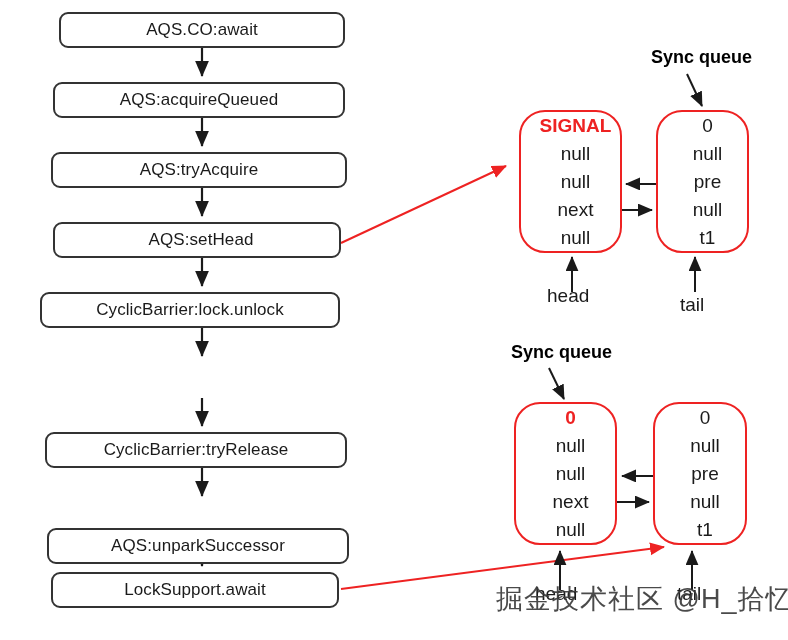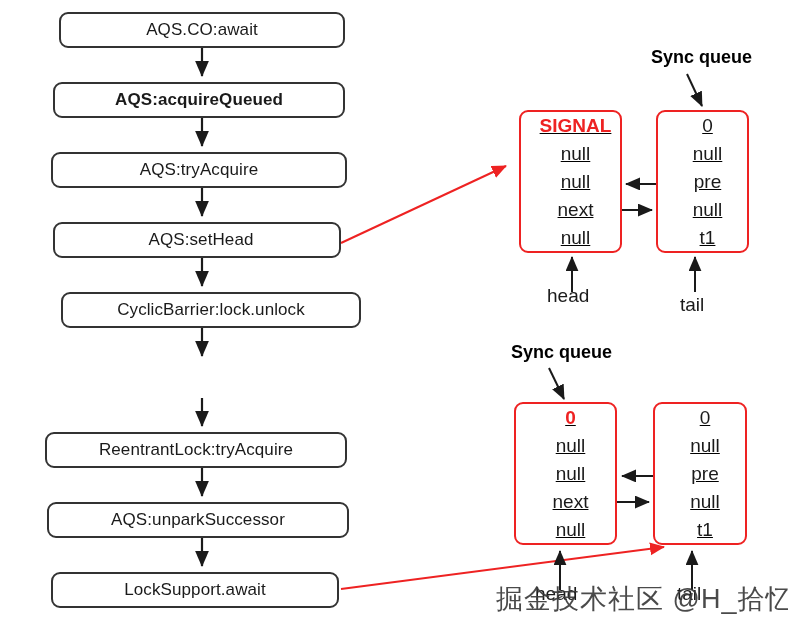--- a/index.html
+++ b/index.html
@@ -39,28 +39,27 @@
     color: #1a1a1a;
     font-size: 17px;
     letter-spacing: 0.1px;
     white-space: nowrap;
   }
   
   .node-box {
     position: absolute;
     box-sizing: border-box;
     border: 2px solid #ee2222;
-    border-radius: 9px;
+    border-radius: 26px;
     background: #ffffff;
     display: flex;
     flex-direction: column;
     align-items: center;
     justify-content: center;
     padding-left: 10px;
-    text-decoration: underline;
   }
   .node-box .cell {
     font-size: 19px;
     line-height: 28px;
     color: #1a1a1a;
     text-align: center;
   }
   .node-box .cell.hl {
     color: #ee2222;
     font-weight: 600;
@@ -143,32 +142,32 @@
     </g>
 
     <g stroke="#1a1a1a" stroke-width="2" fill="none">
       <line x1="634" y1="476" x2="603" y2="476" marker-end="url(#ah-black)"></line>
       <line x1="598" y1="502" x2="630" y2="502" marker-end="url(#ah-black)"></line>
     </g>
   </svg>
 
   <div class="flow-box" style="left:40px;  top:12px;  width:286px; height:36px;">AQS.CO:await</div>
 
-  <div class="flow-box" style="left:34px;  top:82px;  width:292px; height:36px;font-weight:bold;">AQS:acquireQueued</div>
+  <div class="flow-box" style="left:34px;  top:82px;  width:292px; height:36px;">AQS:acquireQueued</div>
 
   <div class="flow-box" style="left:32px;  top:152px; width:296px; height:36px;">AQS:tryAcquire</div>
 
   <div class="flow-box" style="left:34px;  top:222px; width:288px; height:36px;padding-left:8px;">AQS:setHead</div>
 
-  <div class="flow-box" style="left:42px;  top:292px; width:300px; height:36px;">CyclicBarrier:lock.unlock</div>
-
-
-  <div class="flow-box" style="left:26px;  top:432px; width:302px; height:36px;">ReentrantLock:tryAcquire</div>
-
-  <div class="flow-box" style="left:28px;  top:502px; width:302px; height:36px;">AQS:unparkSuccessor</div>
+  <div class="flow-box" style="left:21px;  top:292px; width:300px; height:36px;">CyclicBarrier:lock.unlock</div>
+
+
+  <div class="flow-box" style="left:26px;  top:432px; width:302px; height:36px;">CyclicBarrier:tryRelease</div>
+
+  <div class="flow-box" style="left:28px;  top:528px; width:302px; height:36px;">AQS:unparkSuccessor</div>
 
   <div class="flow-box" style="left:32px;  top:572px; width:288px; height:36px;">LockSupport.await</div>
 
   <div class="label bold" style="left:632px; top:47px;">Sync queue</div>
 
   <div class="node-box" style="left:500px; top:110px; width:103px; height:143px;">
     <span class="cell hl">SIGNAL</span>
     <span class="cell">null</span>
     <span class="cell">null</span>
     <span class="cell">next</span>

